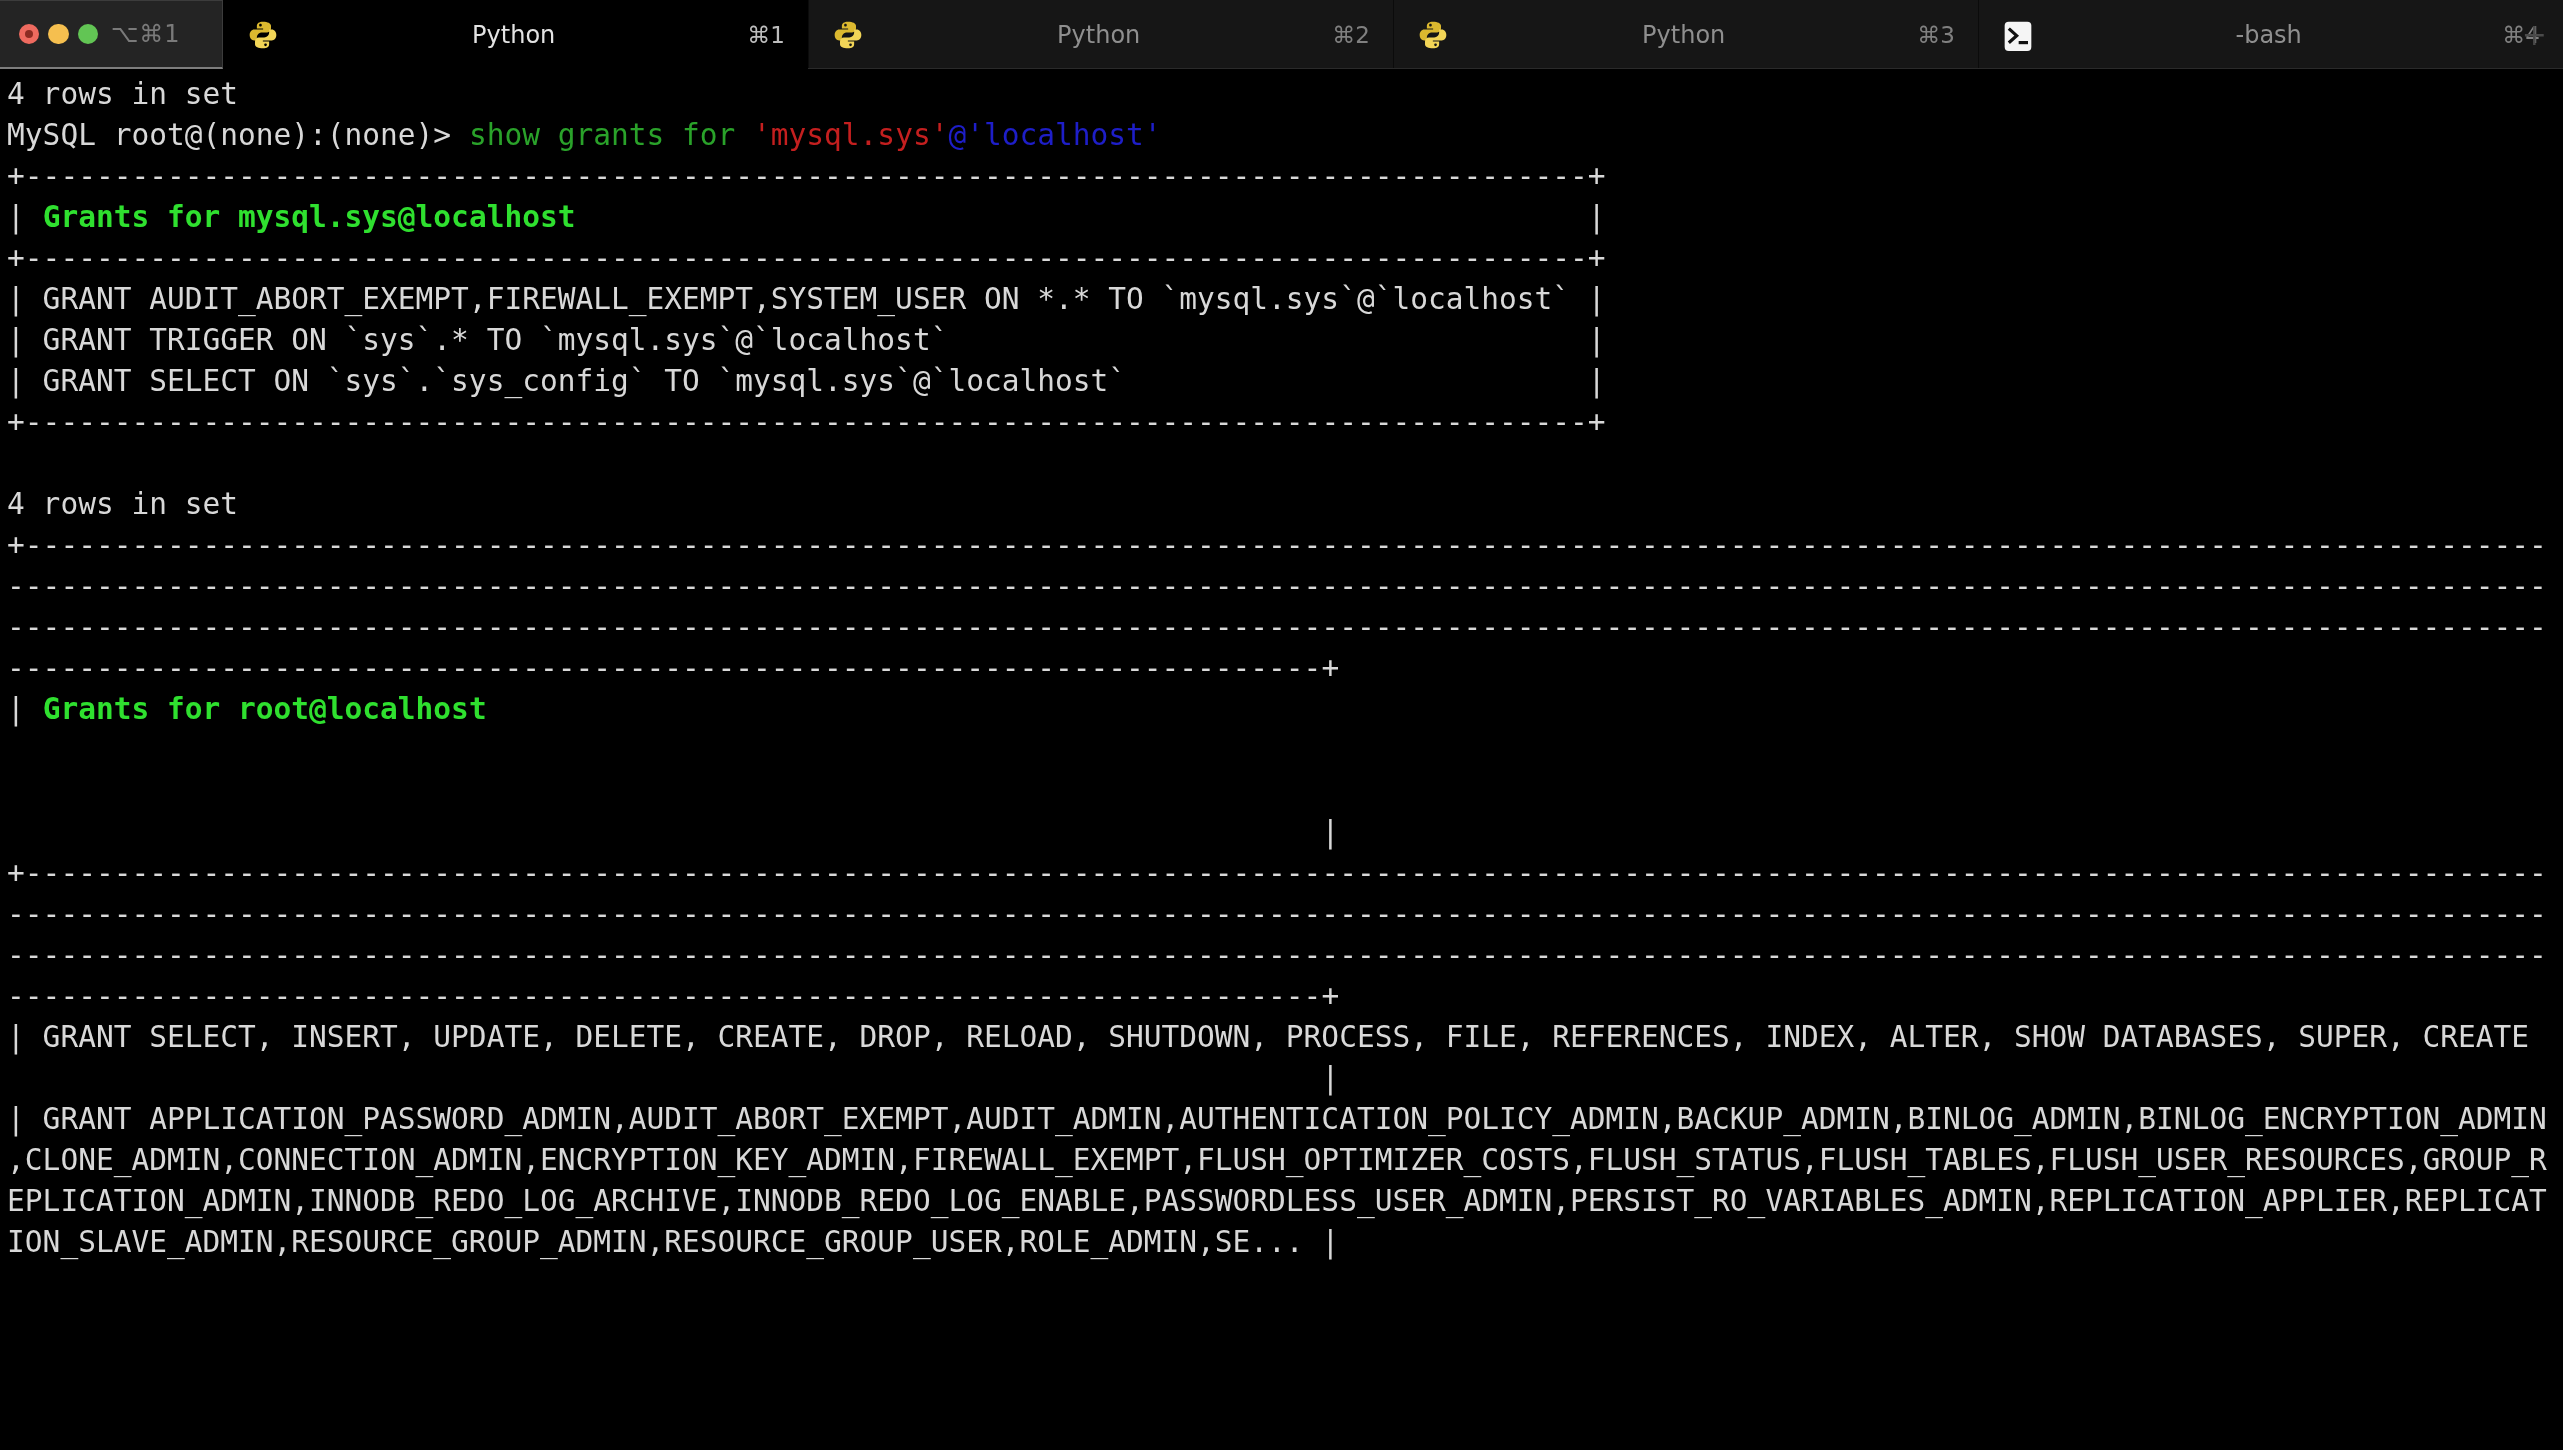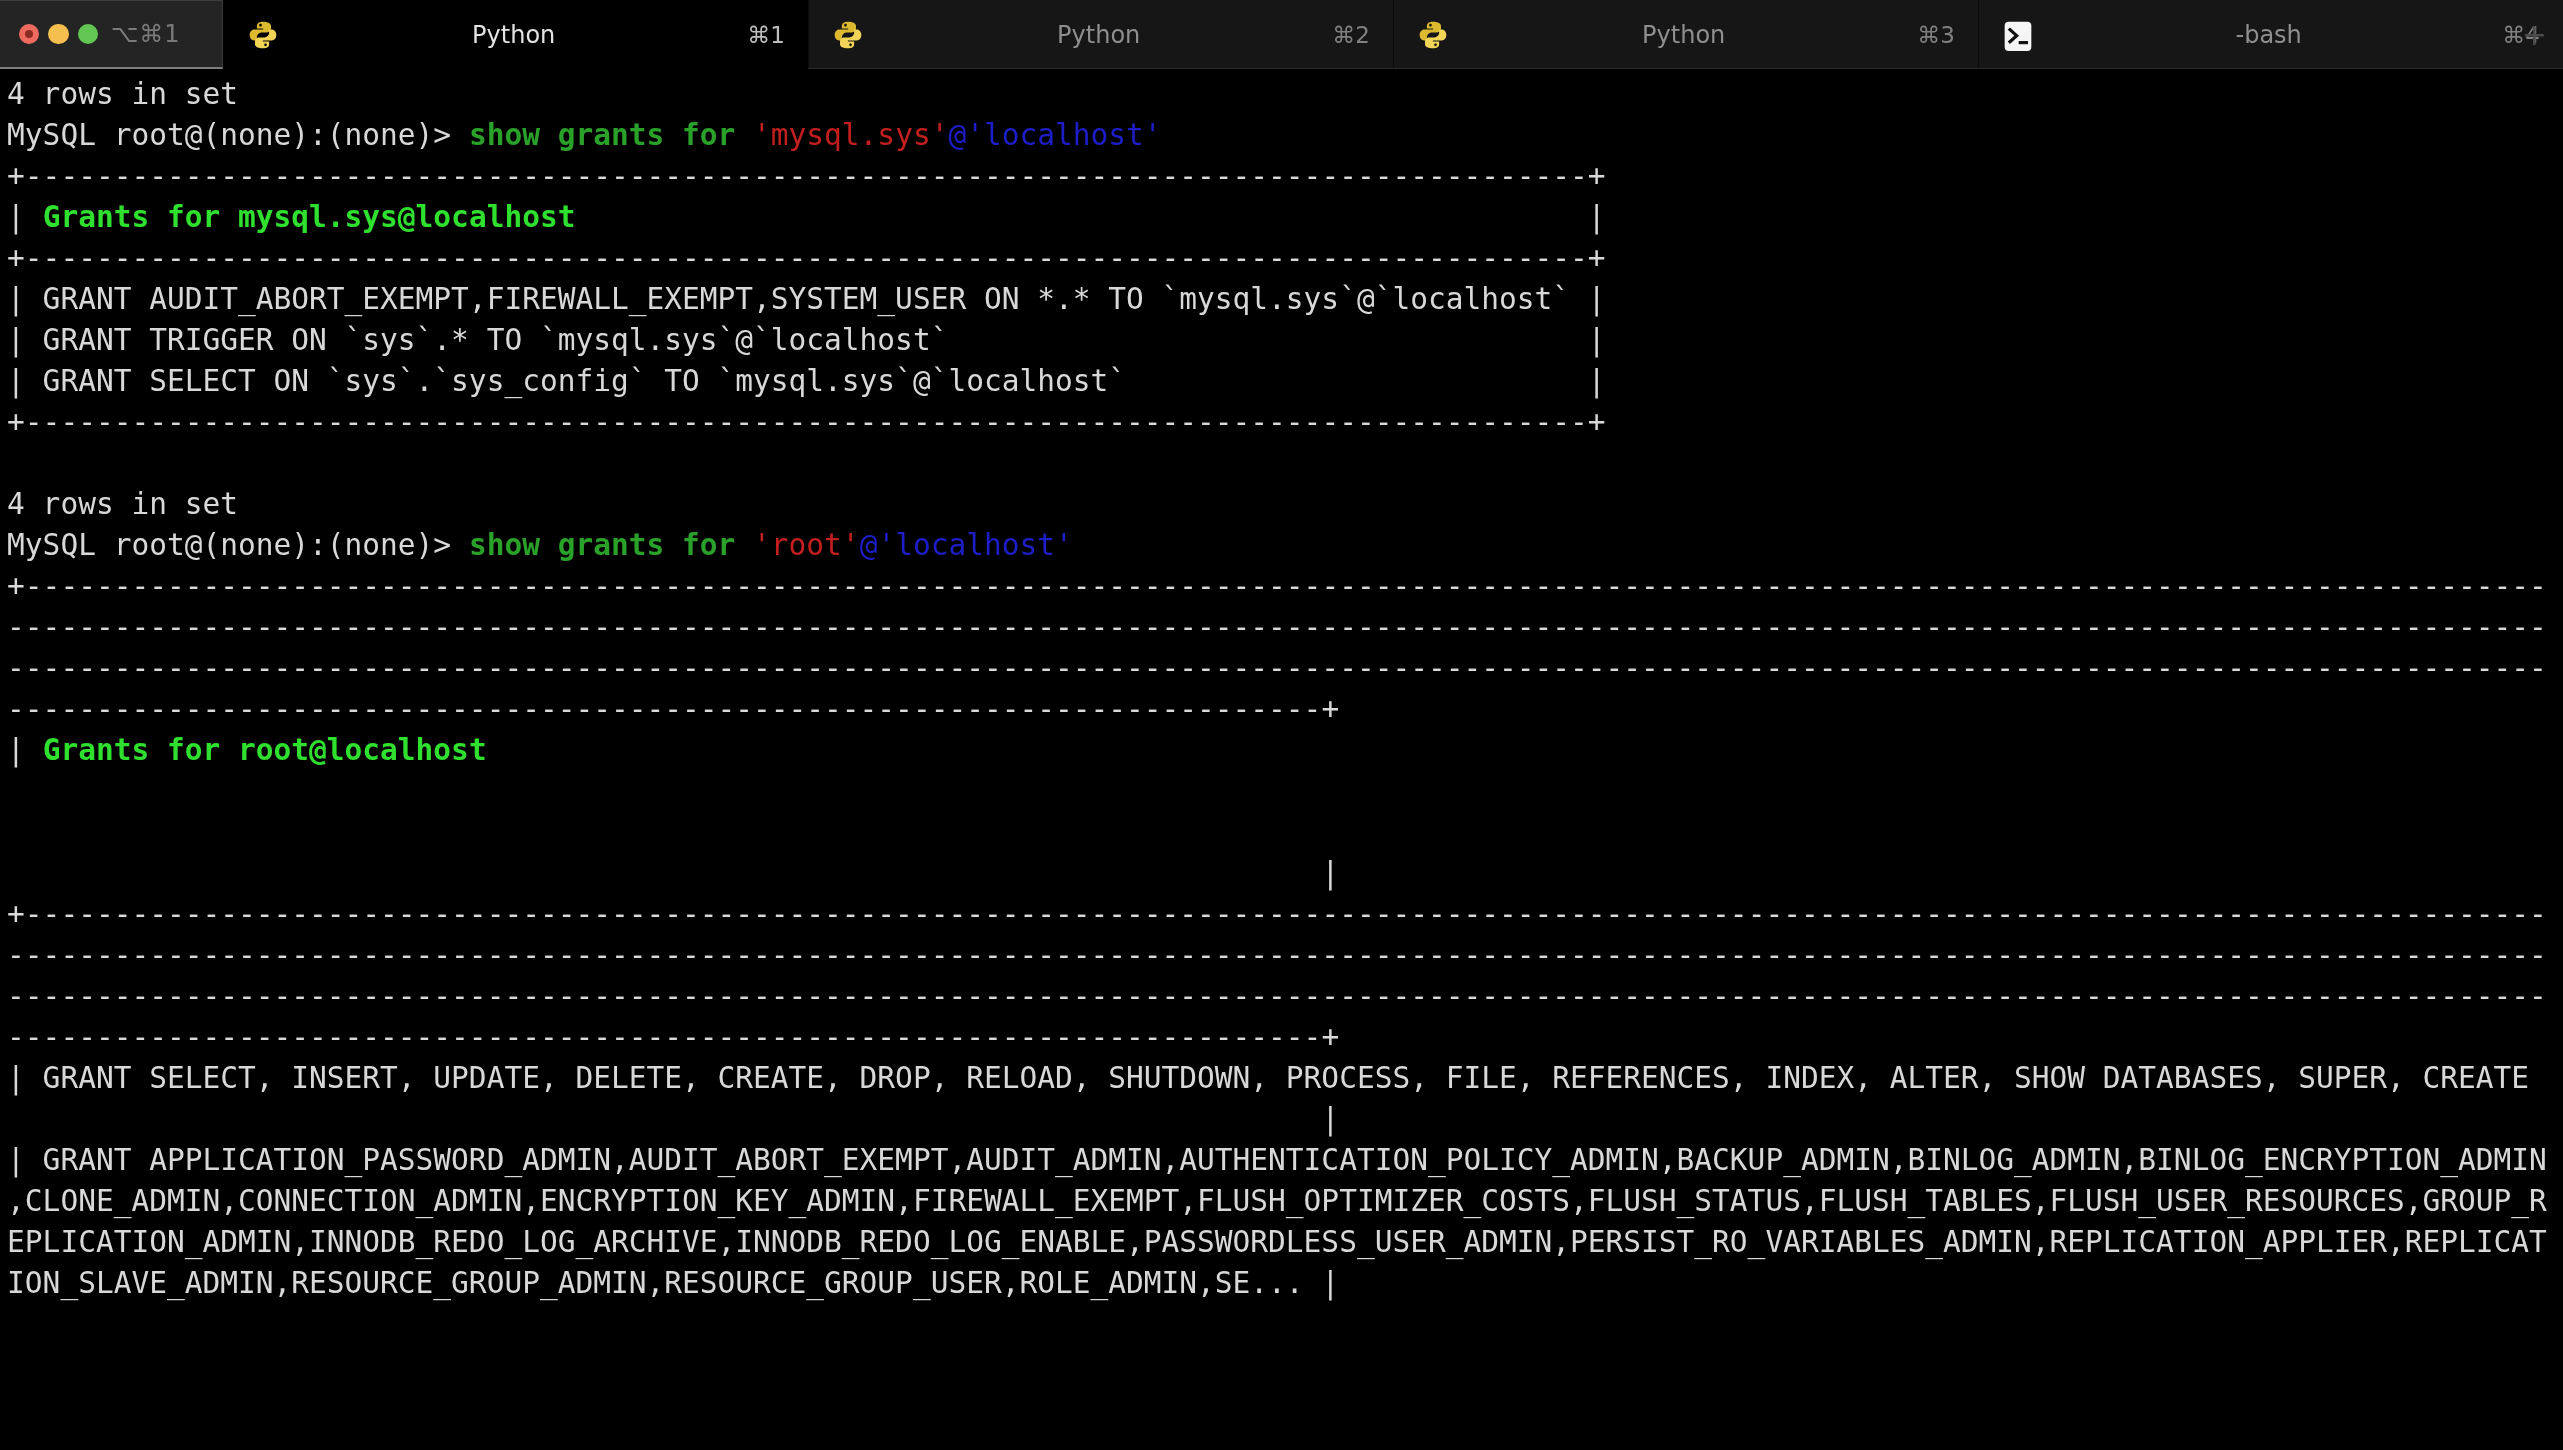--- a/index.html
+++ b/index.html
@@ -41,21 +41,21 @@
 
   
   .terminal{
     position:absolute;left:0;top:69px;width:2563px;height:1381px;background:var(--bg);
     font-family:"DejaVu Sans Mono",monospace;font-size:29.5px;line-height:41px;
     color:var(--fg);padding:5.3px 0 0 7.1px;overflow:hidden;
   }
   .line{white-space:pre;height:41px;}
   .seg-w{color:var(--fg);}
   .seg-g{color:var(--green-bold);font-weight:bold;}
-  .seg-k{color:var(--green-keyword);font-weight:bold;}
+  .seg-k{color:var(--green-keyword);font-weight:normal;}
   .seg-r{color:var(--red);}
   .seg-b{color:var(--blue);}
 </style>
 </head>
 <body>
 
 <div class="tabbar">
   <div class="winbox">
     <div class="lights">
       <span class="light red"></span>
@@ -115,21 +115,20 @@
     <div class="line"><span class="seg-w">MySQL root@(none):(none)&gt; </span><span class="seg-k">show grants for </span><span class="seg-r">'mysql.sys'</span><span class="seg-b">@'localhost'</span></div>
     <div class="line"><span class="seg-w">+</span><span class="seg-w">----------------------------------------------------------------------------------------</span><span class="seg-w">+</span></div>
     <div class="line"><span class="seg-w">| </span><span class="seg-g">Grants for mysql.sys@localhost</span><span class="seg-w">                                                         </span><span class="seg-w">|</span></div>
     <div class="line"><span class="seg-w">+</span><span class="seg-w">----------------------------------------------------------------------------------------</span><span class="seg-w">+</span></div>
     <div class="line"><span class="seg-w">| GRANT AUDIT_ABORT_EXEMPT,FIREWALL_EXEMPT,SYSTEM_USER ON *.* TO `mysql.sys`@`localhost` |</span></div>
     <div class="line"><span class="seg-w">| GRANT TRIGGER ON `sys`.* TO `mysql.sys`@`localhost`</span><span class="seg-w">                                    </span><span class="seg-w">|</span></div>
     <div class="line"><span class="seg-w">| GRANT SELECT ON `sys`.`sys_config` TO `mysql.sys`@`localhost`</span><span class="seg-w">                          </span><span class="seg-w">|</span></div>
     <div class="line"><span class="seg-w">+</span><span class="seg-w">----------------------------------------------------------------------------------------</span><span class="seg-w">+</span></div>
     <div class="line"> </div>
     <div class="line"><span class="seg-w">4 rows in set</span></div>
-    <div class="line"><span class="seg-w">MySQL root@(none):(none)&gt; </span><span class="seg-k">show grants for </span><span class="seg-r">'root'</span><span class="seg-b">@'localhost'</span></div>
     <div class="line"><span class="seg-w">+</span><span class="seg-w">----------------------------------------------------------------------------------------------------------------------------------------------</span></div>
     <div class="line"><span class="seg-w">-----------------------------------------------------------------------------------------------------------------------------------------------</span></div>
     <div class="line"><span class="seg-w">-----------------------------------------------------------------------------------------------------------------------------------------------</span></div>
     <div class="line"><span class="seg-w">--------------------------------------------------------------------------</span><span class="seg-w">+</span></div>
     <div class="line"><span class="seg-w">| </span><span class="seg-g">Grants for root@localhost</span></div>
     <div class="line"> </div>
     <div class="line"> </div>
     <div class="line"><span class="seg-w">                                                                          </span><span class="seg-w">|</span></div>
     <div class="line"><span class="seg-w">+</span><span class="seg-w">----------------------------------------------------------------------------------------------------------------------------------------------</span></div>
     <div class="line"><span class="seg-w">-----------------------------------------------------------------------------------------------------------------------------------------------</span></div>

